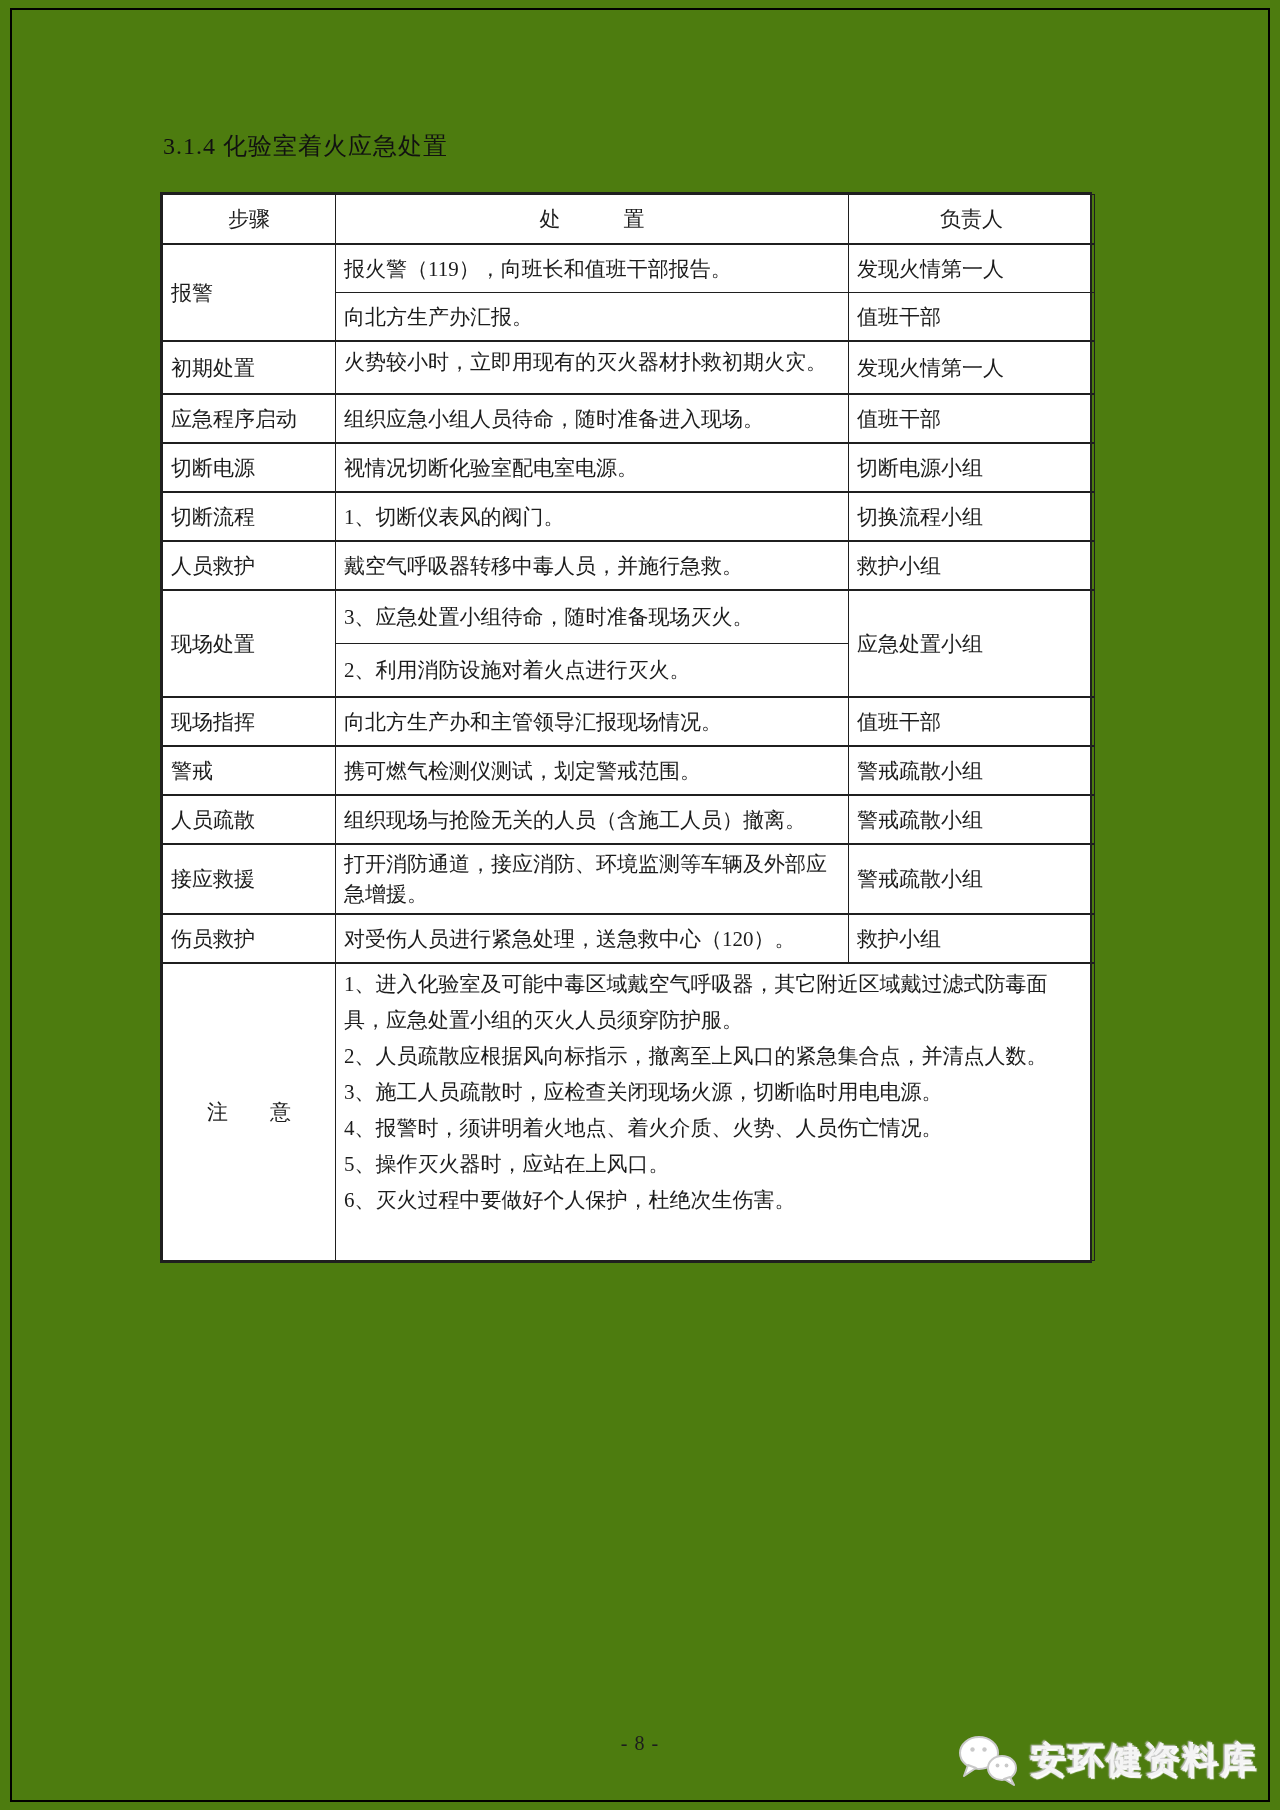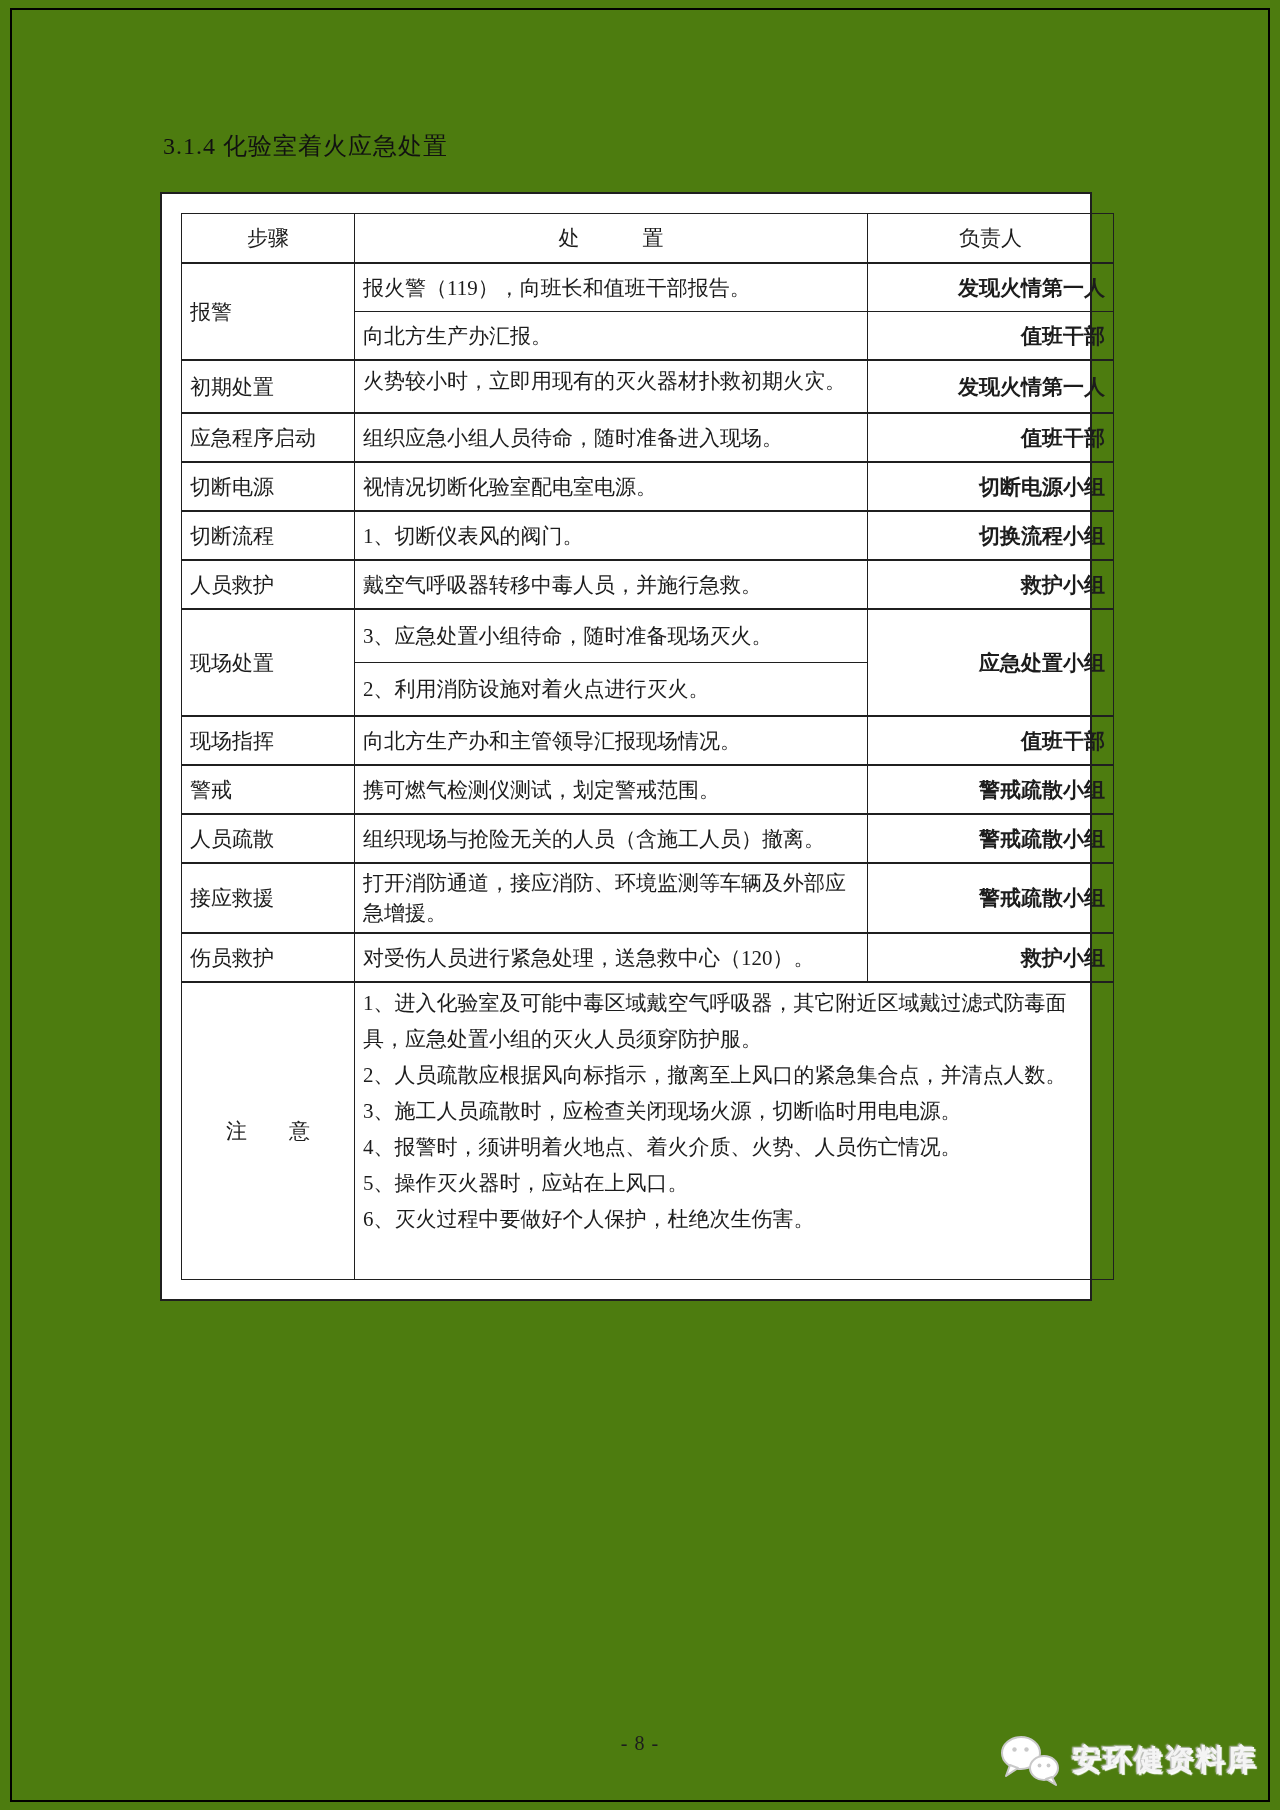--- a/index.html
+++ b/index.html
@@ -10,55 +10,55 @@
   .frame{
     position:absolute;left:10px;top:8px;right:10px;bottom:8px;
     border:2px solid #000000;pointer-events:none;
   }
   .title{
     position:absolute;left:163px;top:130px;margin:0;
     font-size:24px;font-weight:normal;letter-spacing:1px;color:#111;
   }
   .tablewrap{
     position:absolute;left:160px;top:192px;width:932px;box-sizing:border-box;
-    border:2.5px solid #1f1f1f;padding:19px;background:#fff;
+    border:2.5px solid #1f1f1f;padding:0;background:#fff;
   }
   table.proc{
     width:100%;border-collapse:collapse;table-layout:fixed;
     font-size:21px;color:#1c1c1c;
   }
   table.proc td{
     border:1.5px solid #1f1f1f;padding:2px 8px;vertical-align:middle;
     overflow:hidden;
   }
   tr.g > td{border-top-width:2.5px;}
   tr.sub > td{border-top-width:1px;}
   td.c-step{text-align:left;padding:2px 2px;}
   td.c-act{text-align:left;padding-left:11px;line-height:30px;}
-  td.c-own{text-align:right;font-weight:bold;}
+  td.c-own{text-align:left;}
   td.c-hdr{text-align:center;height:44px;font-size:21px;}
   tr.r43 > td{height:43px;}
   tr.r47 > td{height:47px;}
   tr.r48 > td{height:48px;}
   tr.r64 > td{height:64px;line-height:30px;}
   .clip{height:41px;overflow:hidden;line-height:31px;}
   td.c-notes{vertical-align:top;padding:5px 8px 10px 9px;}
   .note-line{line-height:36px;text-align:left;}
   td.c-notelabel{text-align:center;vertical-align:middle;}
   .notes-pad{height:40px;}
   .footer{
     position:absolute;left:0;right:0;top:1732px;text-align:center;
     font-size:20px;color:#1d1d1d;letter-spacing:1px;
   }
   .watermark{
     position:absolute;right:14px;top:1722px;height:76px;
     display:flex;align-items:center;gap:10px;padding-right:8px;
   }
   .wm-text{
-    font-size:29px;font-weight:bold;color:#f4f4f4;letter-spacing:2px;
+    font-size:36px;font-weight:bold;color:#f4f4f4;letter-spacing:2px;
     text-shadow:-1.5px -1.5px 1.5px #bfbfbf, 1.5px 1.5px 1px #ffffff, -1px 1px 1px #d9d9d9;
     font-family:"Liberation Sans","DejaVu Sans",sans-serif;
   }
   .wm-icon{flex:0 0 auto;}
 </style>
 </head>
 <body>
 
 <div class="page">
   <div class="frame"></div>

